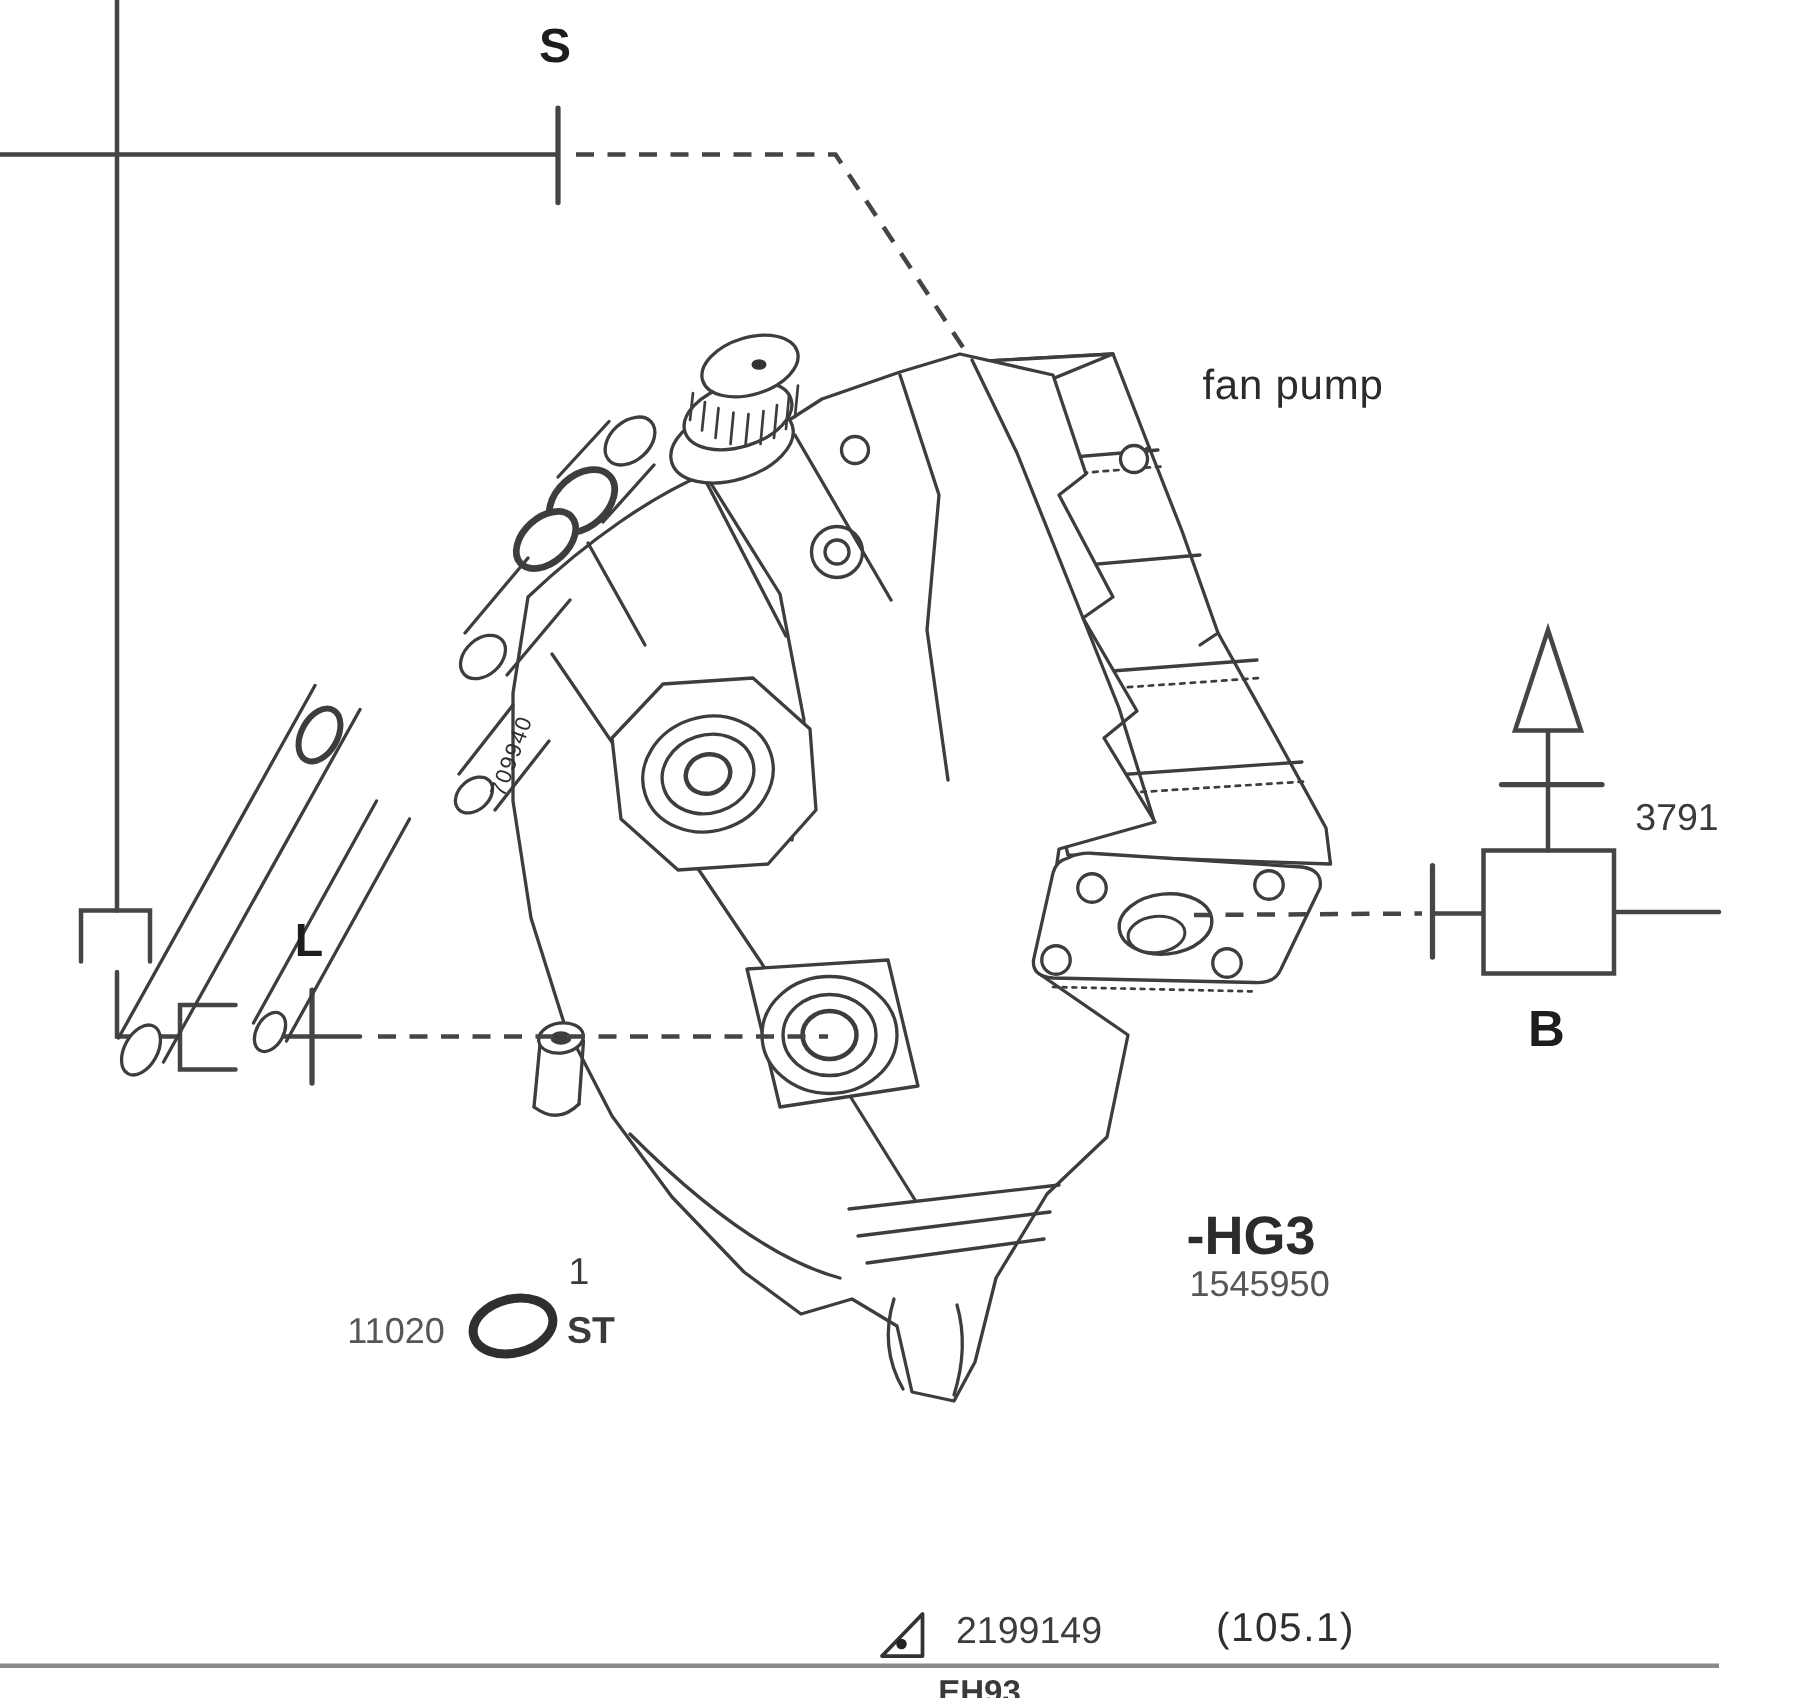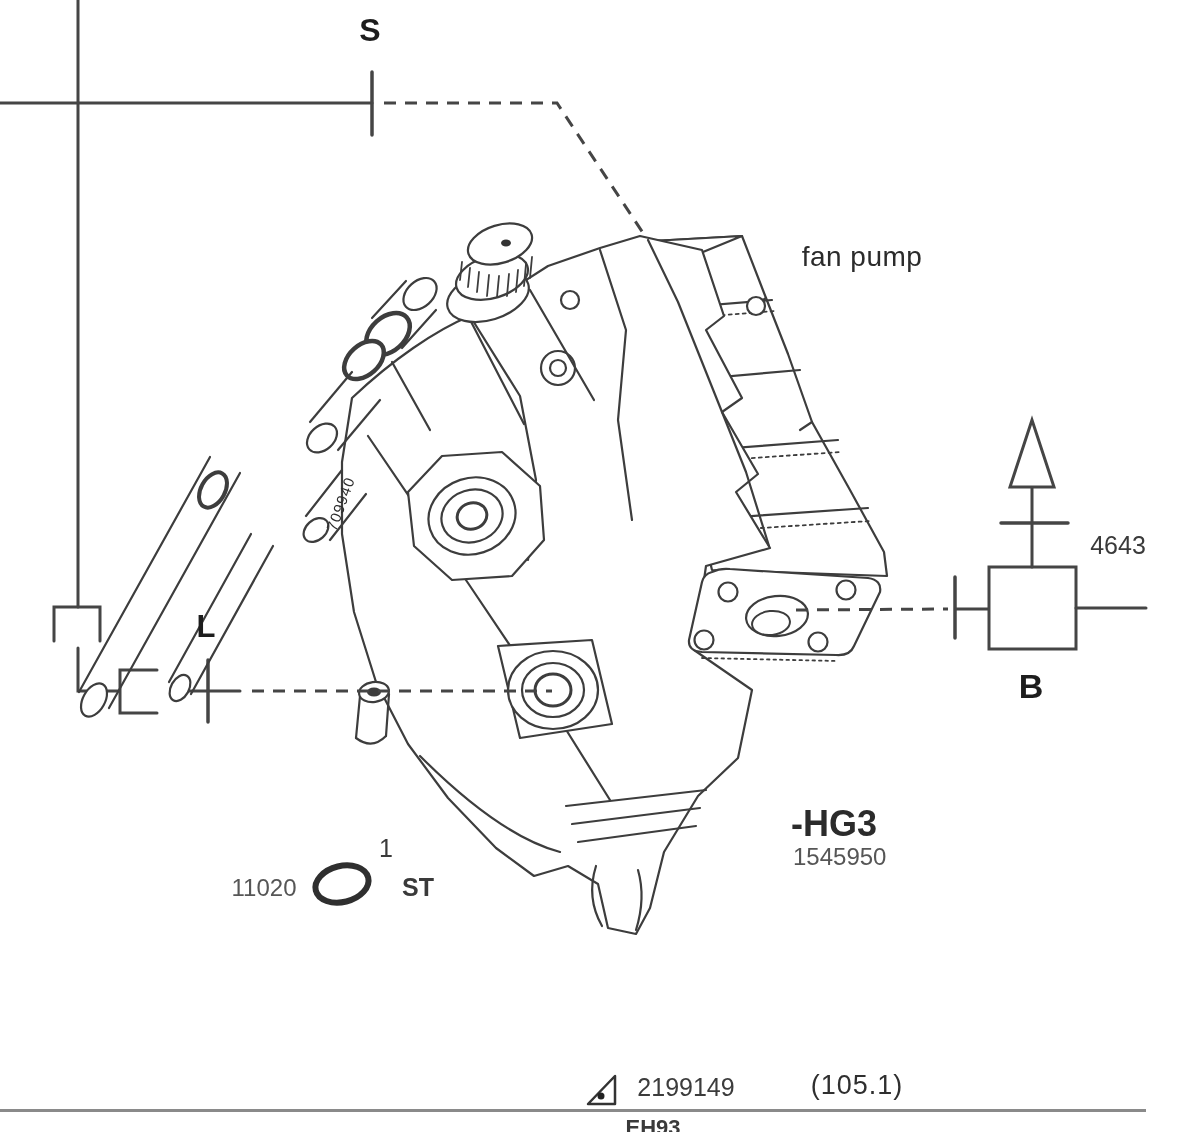--- a/index.html
+++ b/index.html
@@ -11,21 +11,21 @@
   .port{font-weight:bold;color:#1d1d1d;}
   .gray{color:#565656;}
   #s-label{left:370px;top:14px;font-size:32px;}
   #title-de{left:864px;top:162px;font-size:33px;letter-spacing:.5px;}
   #title-en{left:862px;top:221px;font-size:28px;letter-spacing:.5px;margin-top:22px;}
   #l-label{left:206px;top:611px;font-size:31px;}
   #b-label{left:1031px;top:669px;font-size:34px;}
   #c4643{left:1118px;top:533px;font-size:25px;color:#3a3a3a;}
   #oring-pn{left:264px;top:876px;font-size:24px;}
   #oring-qty{left:386px;top:836px;font-size:25px;color:#3a3a3a;}
-  #oring-unit{left:418px;top:875px;font-size:25px;font-weight:600;color:#3a3a3a;}
+  #oring-unit{left:394px;top:875px;font-size:25px;font-weight:600;color:#3a3a3a;}
   #hg3{left:791px;top:806px;font-size:36px;font-weight:bold;color:#2b2b2b;text-align:right;}
   #pn{left:793px;top:845px;font-size:24px;}
   #foot-num{left:686px;top:1075px;font-size:25px;color:#3c3c3c;}
   #foot-ref{left:857px;top:1072px;font-size:27px;color:#2f2f2f;letter-spacing:1px;text-align:center;}
   #foot-partial{left:653px;top:1117px;height:15px;overflow:hidden;font-size:22px;font-weight:bold;color:#3a3a3a;}
 </style>
 </head>
 <body>
 
 <div id="canvas">
@@ -175,21 +175,21 @@
       <path d="M588,1104 L615,1076 L615,1104 Z" fill="#ffffff" stroke="#333333" stroke-width="2.5" stroke-linejoin="round"></path>
       <circle cx="601" cy="1096" r="3.5" fill="#222222" stroke="none"></circle>
       <rect x="0" y="1109" width="1146" height="3" fill="#8a8a8a" stroke="none"></rect>
     </g>
   </svg>
 
   <div id="s-label" class="lbl ctr port">S</div>
   <div id="title-en" class="lbl ctr">fan pump</div>
   <div id="l-label" class="lbl ctr port">L</div>
   <div id="b-label" class="lbl ctr port">B</div>
-  <div id="c4643" class="lbl ctr">4643</div>
+  <div id="c4643" class="lbl ctr">3791</div>
   <div id="oring-pn" class="lbl ctr gray">11020</div>
   <div id="oring-qty" class="lbl ctr">1</div>
   <div id="oring-unit" class="lbl ctr">ST</div>
   <div id="hg3" class="lbl">-HG3</div>
   <div id="pn" class="lbl gray">1545950</div>
   <div id="foot-num" class="lbl ctr">2199149</div>
   <div id="foot-ref" class="lbl ctr">(105.1)</div>
   <div id="foot-partial" class="lbl ctr">EH93</div>
 </div>
 

